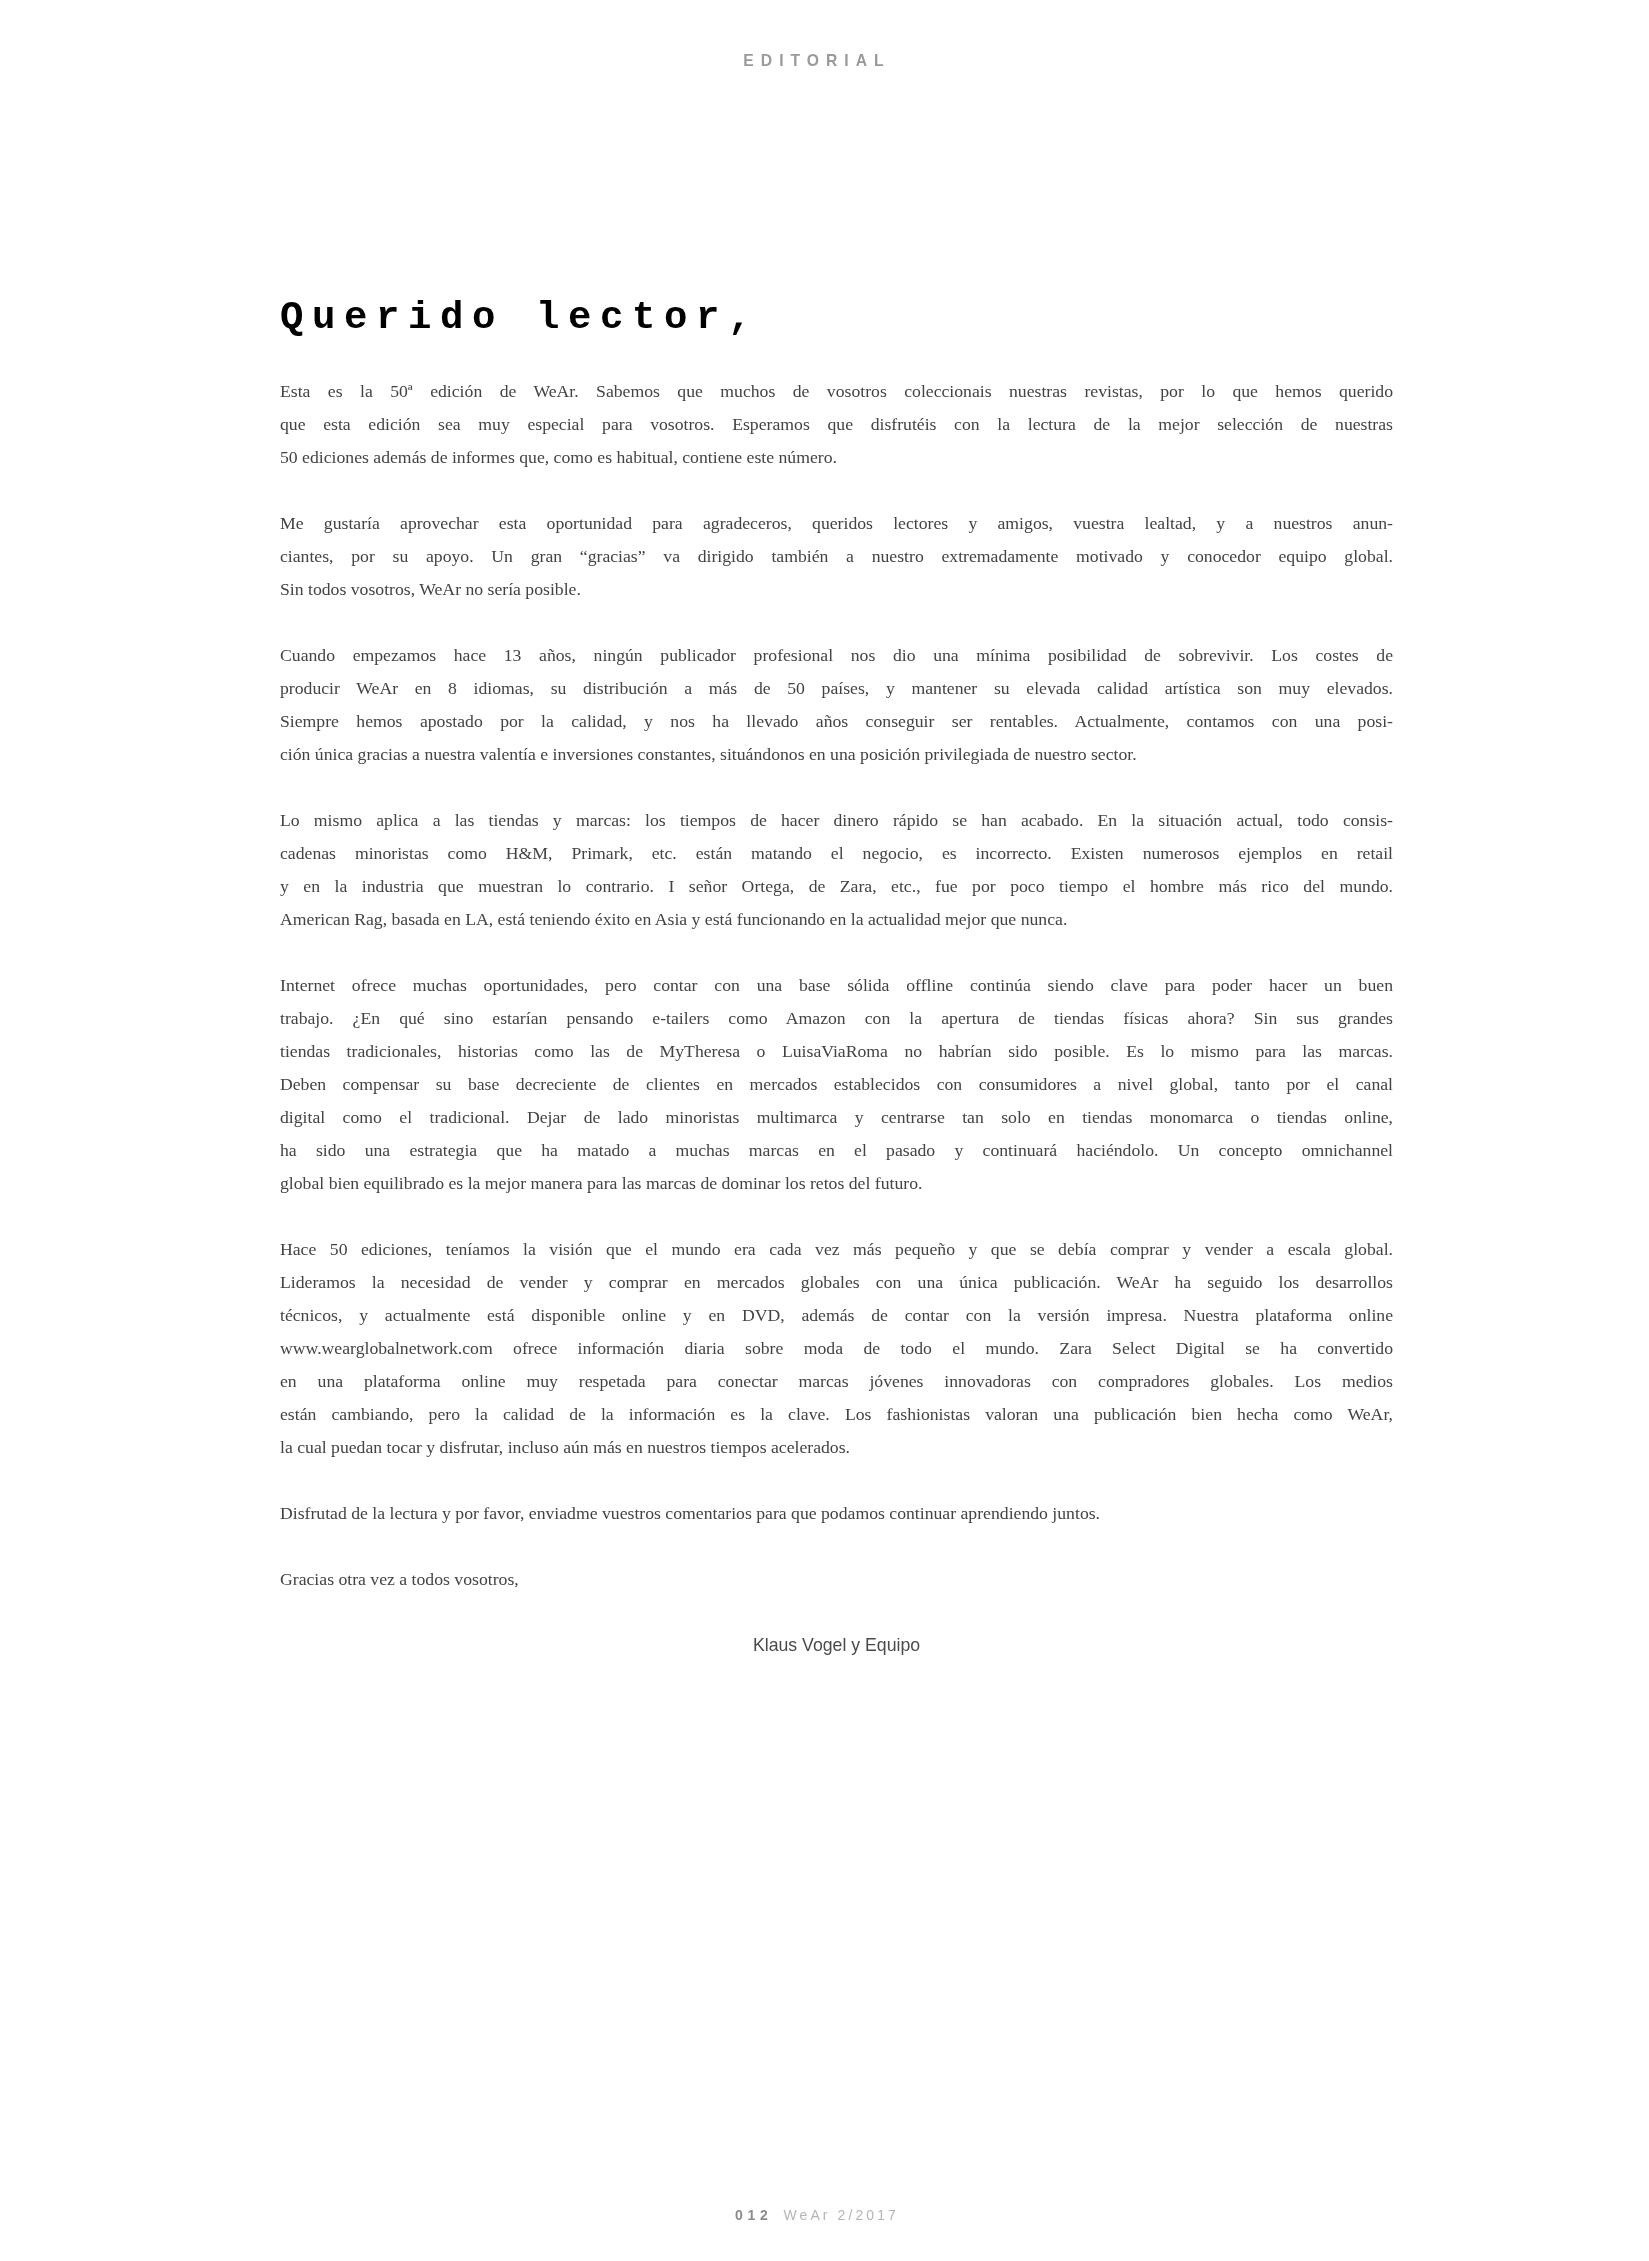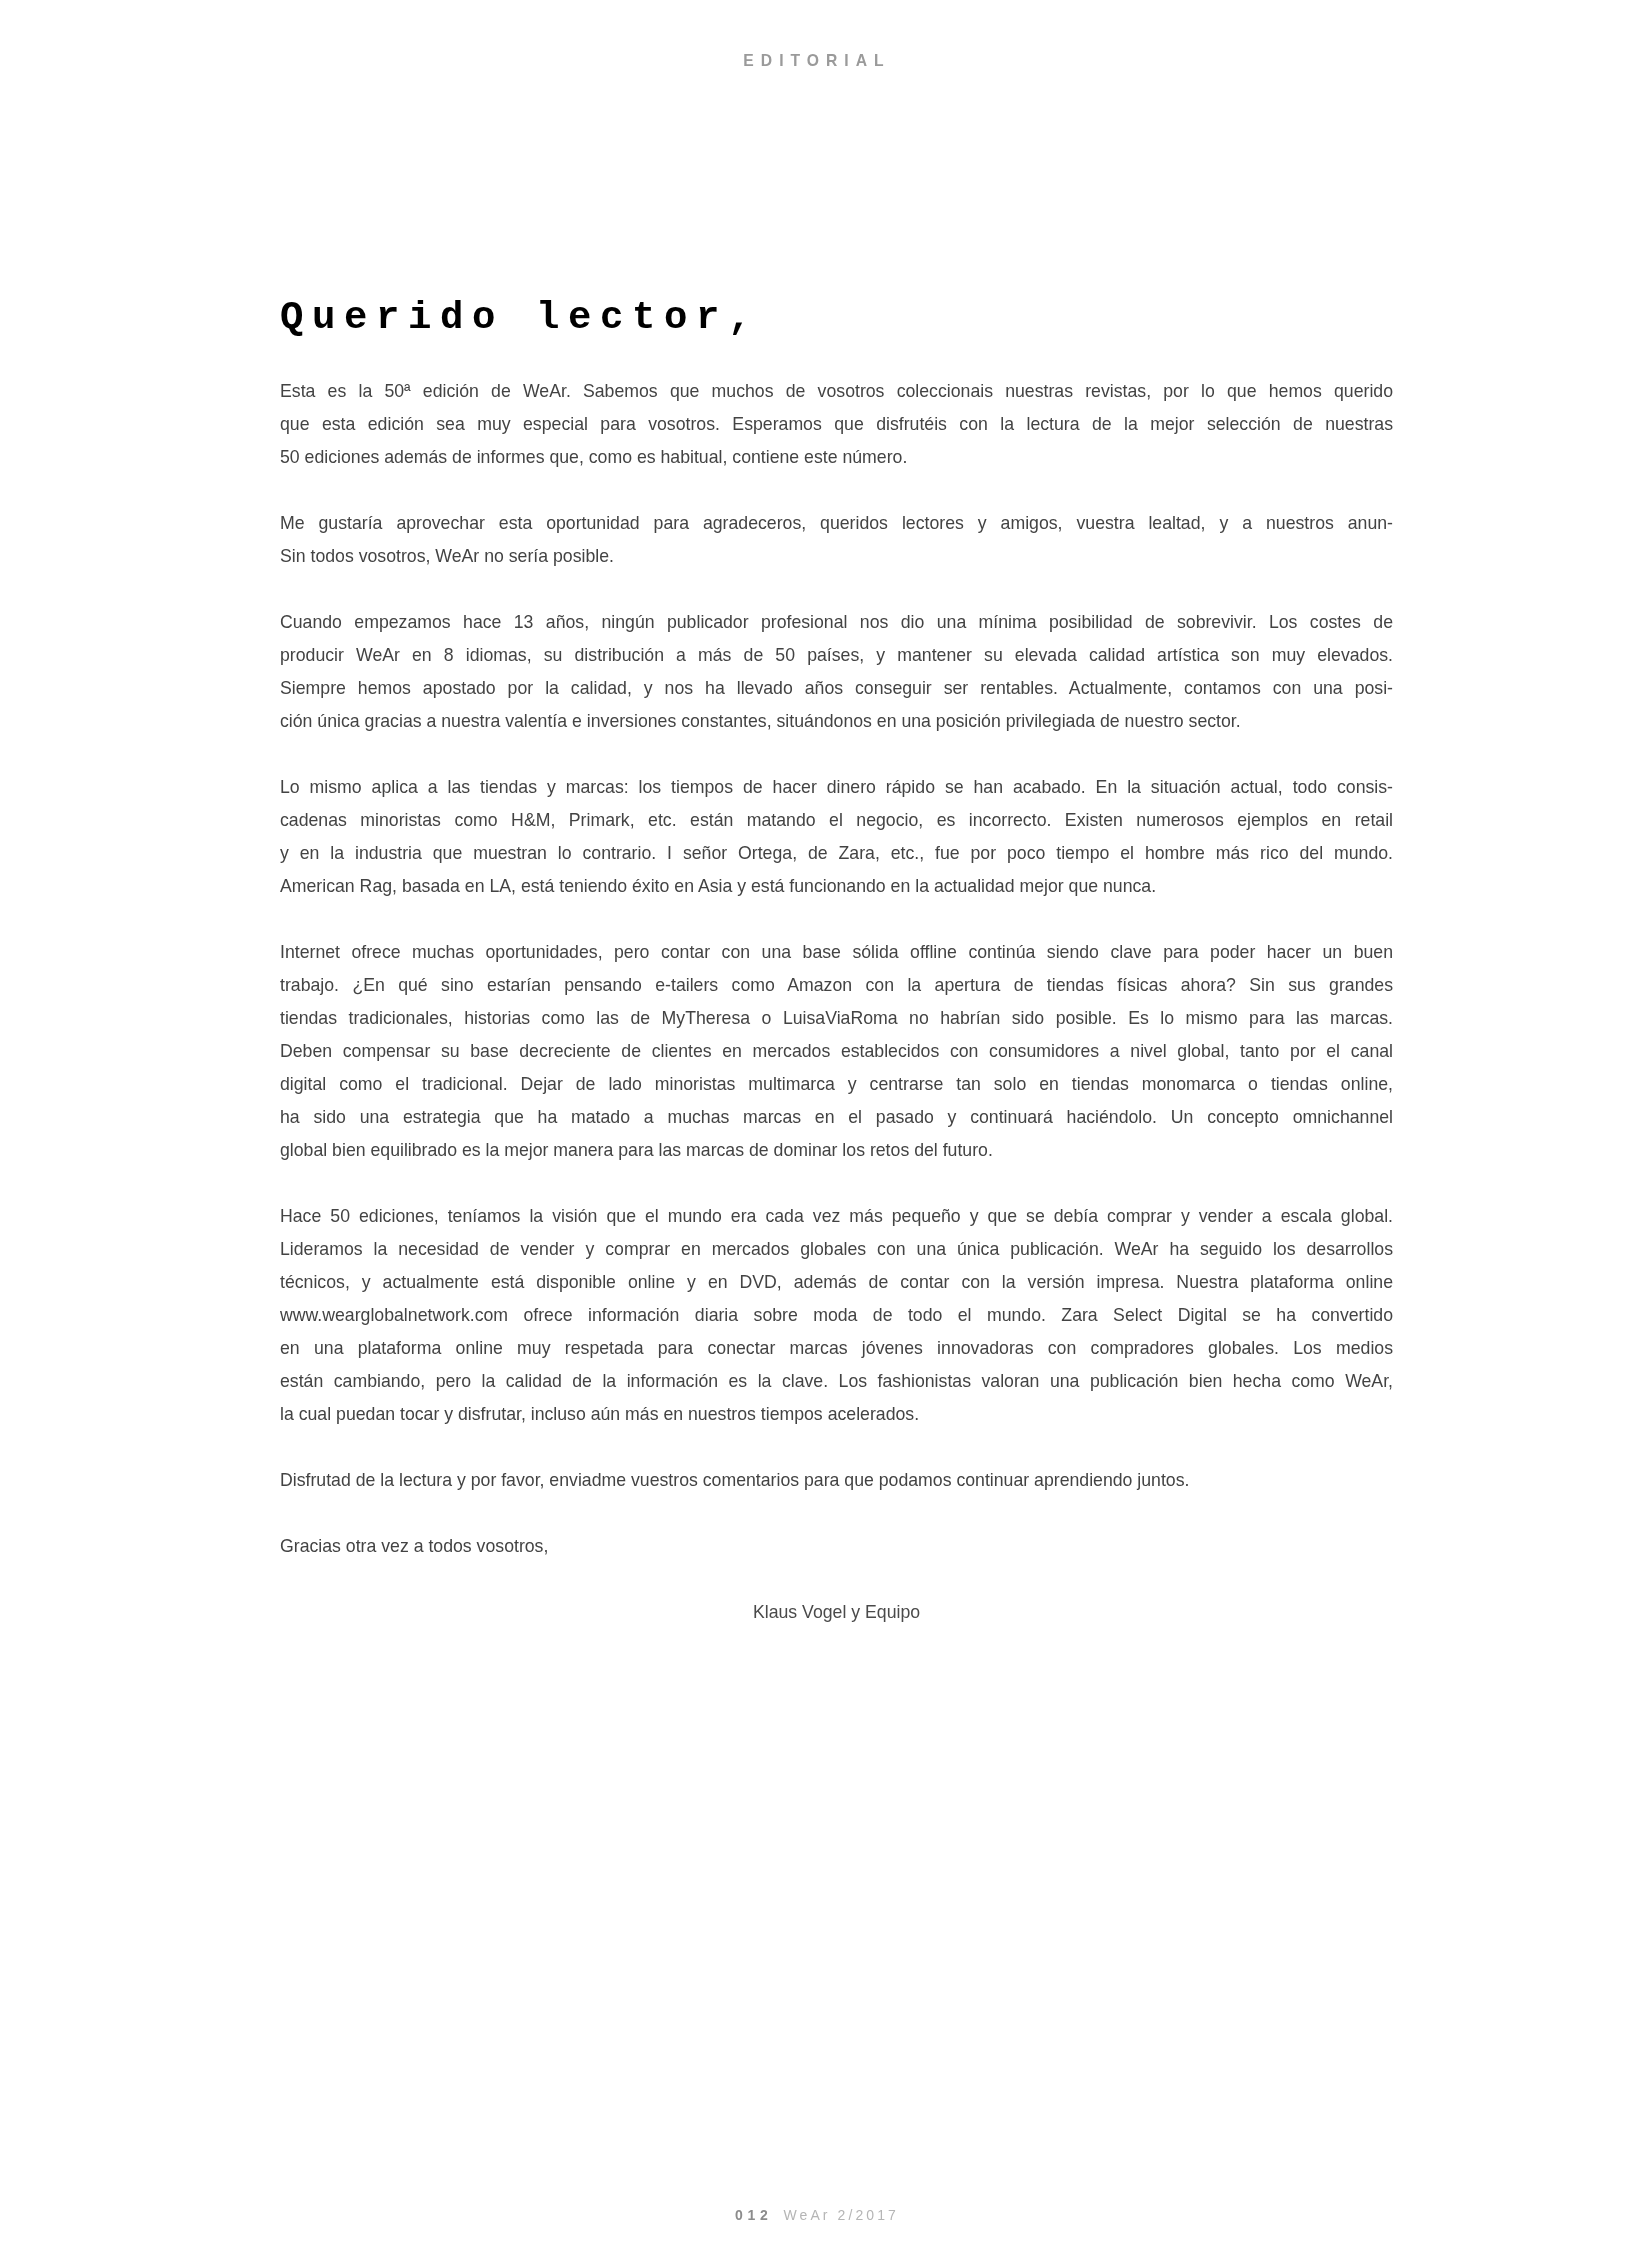--- a/index.html
+++ b/index.html
@@ -41,21 +41,21 @@
   .body-col {
     position: absolute;
     top: 375px;
     left: 280px;
     width: 1113px;
     font-size: 17.7px;
     font-weight: 300;
     line-height: 33px;
     color: #434343;
   }
-  .para { margin: 0 0 33px 0; }
+  .para { margin: 0 0 33px 0; font-family: Liberation Serif, serif; }
   
   .para:nth-child(6) { margin-top: 12.6px; }
   .tline {
     text-align: justify;
     text-align-last: justify;
   }
   .tline.last {
     text-align: justify;
     text-align-last: left;
   }
@@ -95,20 +95,21 @@
 
   <div class="body-col">
 
     <div class="para">
         <div class="tline">Esta es la 50ª edición de WeAr. Sabemos que muchos de vosotros coleccionais nuestras revistas, por lo que hemos querido</div>
         <div class="tline">que esta edición sea muy especial para vosotros. Esperamos que disfrutéis con la lectura de la mejor selección de nuestras</div>
         <div class="tline last">50 ediciones además de informes que, como es habitual, contiene este número.</div>
       </div>
       <div class="para">
         <div class="tline">Me gustaría aprovechar esta oportunidad para agradeceros, queridos lectores y amigos, vuestra lealtad, y a nuestros anun-</div>
+        <div class="tline">ciantes, por su apoyo. Un gran “gracias” va dirigido también a nuestro extremadamente motivado y conocedor equipo global.</div>
         <div class="tline last">Sin todos vosotros, WeAr no sería posible.</div>
       </div>
       <div class="para">
         <div class="tline">Cuando empezamos hace 13 años, ningún publicador profesional nos dio una mínima posibilidad de sobrevivir. Los costes de</div>
         <div class="tline">producir WeAr en 8 idiomas, su distribución a más de 50 países, y mantener su elevada calidad artística son muy elevados.</div>
         <div class="tline">Siempre hemos apostado por la calidad, y nos ha llevado años conseguir ser rentables. Actualmente, contamos con una posi-</div>
         <div class="tline last">ción única gracias a nuestra valentía e inversiones constantes, situándonos en una posición privilegiada de nuestro sector.</div>
       </div>
       <div class="para">
         <div class="tline">Lo mismo aplica a las tiendas y marcas: los tiempos de hacer dinero rápido se han acabado. En la situación actual, todo consis-</div>

